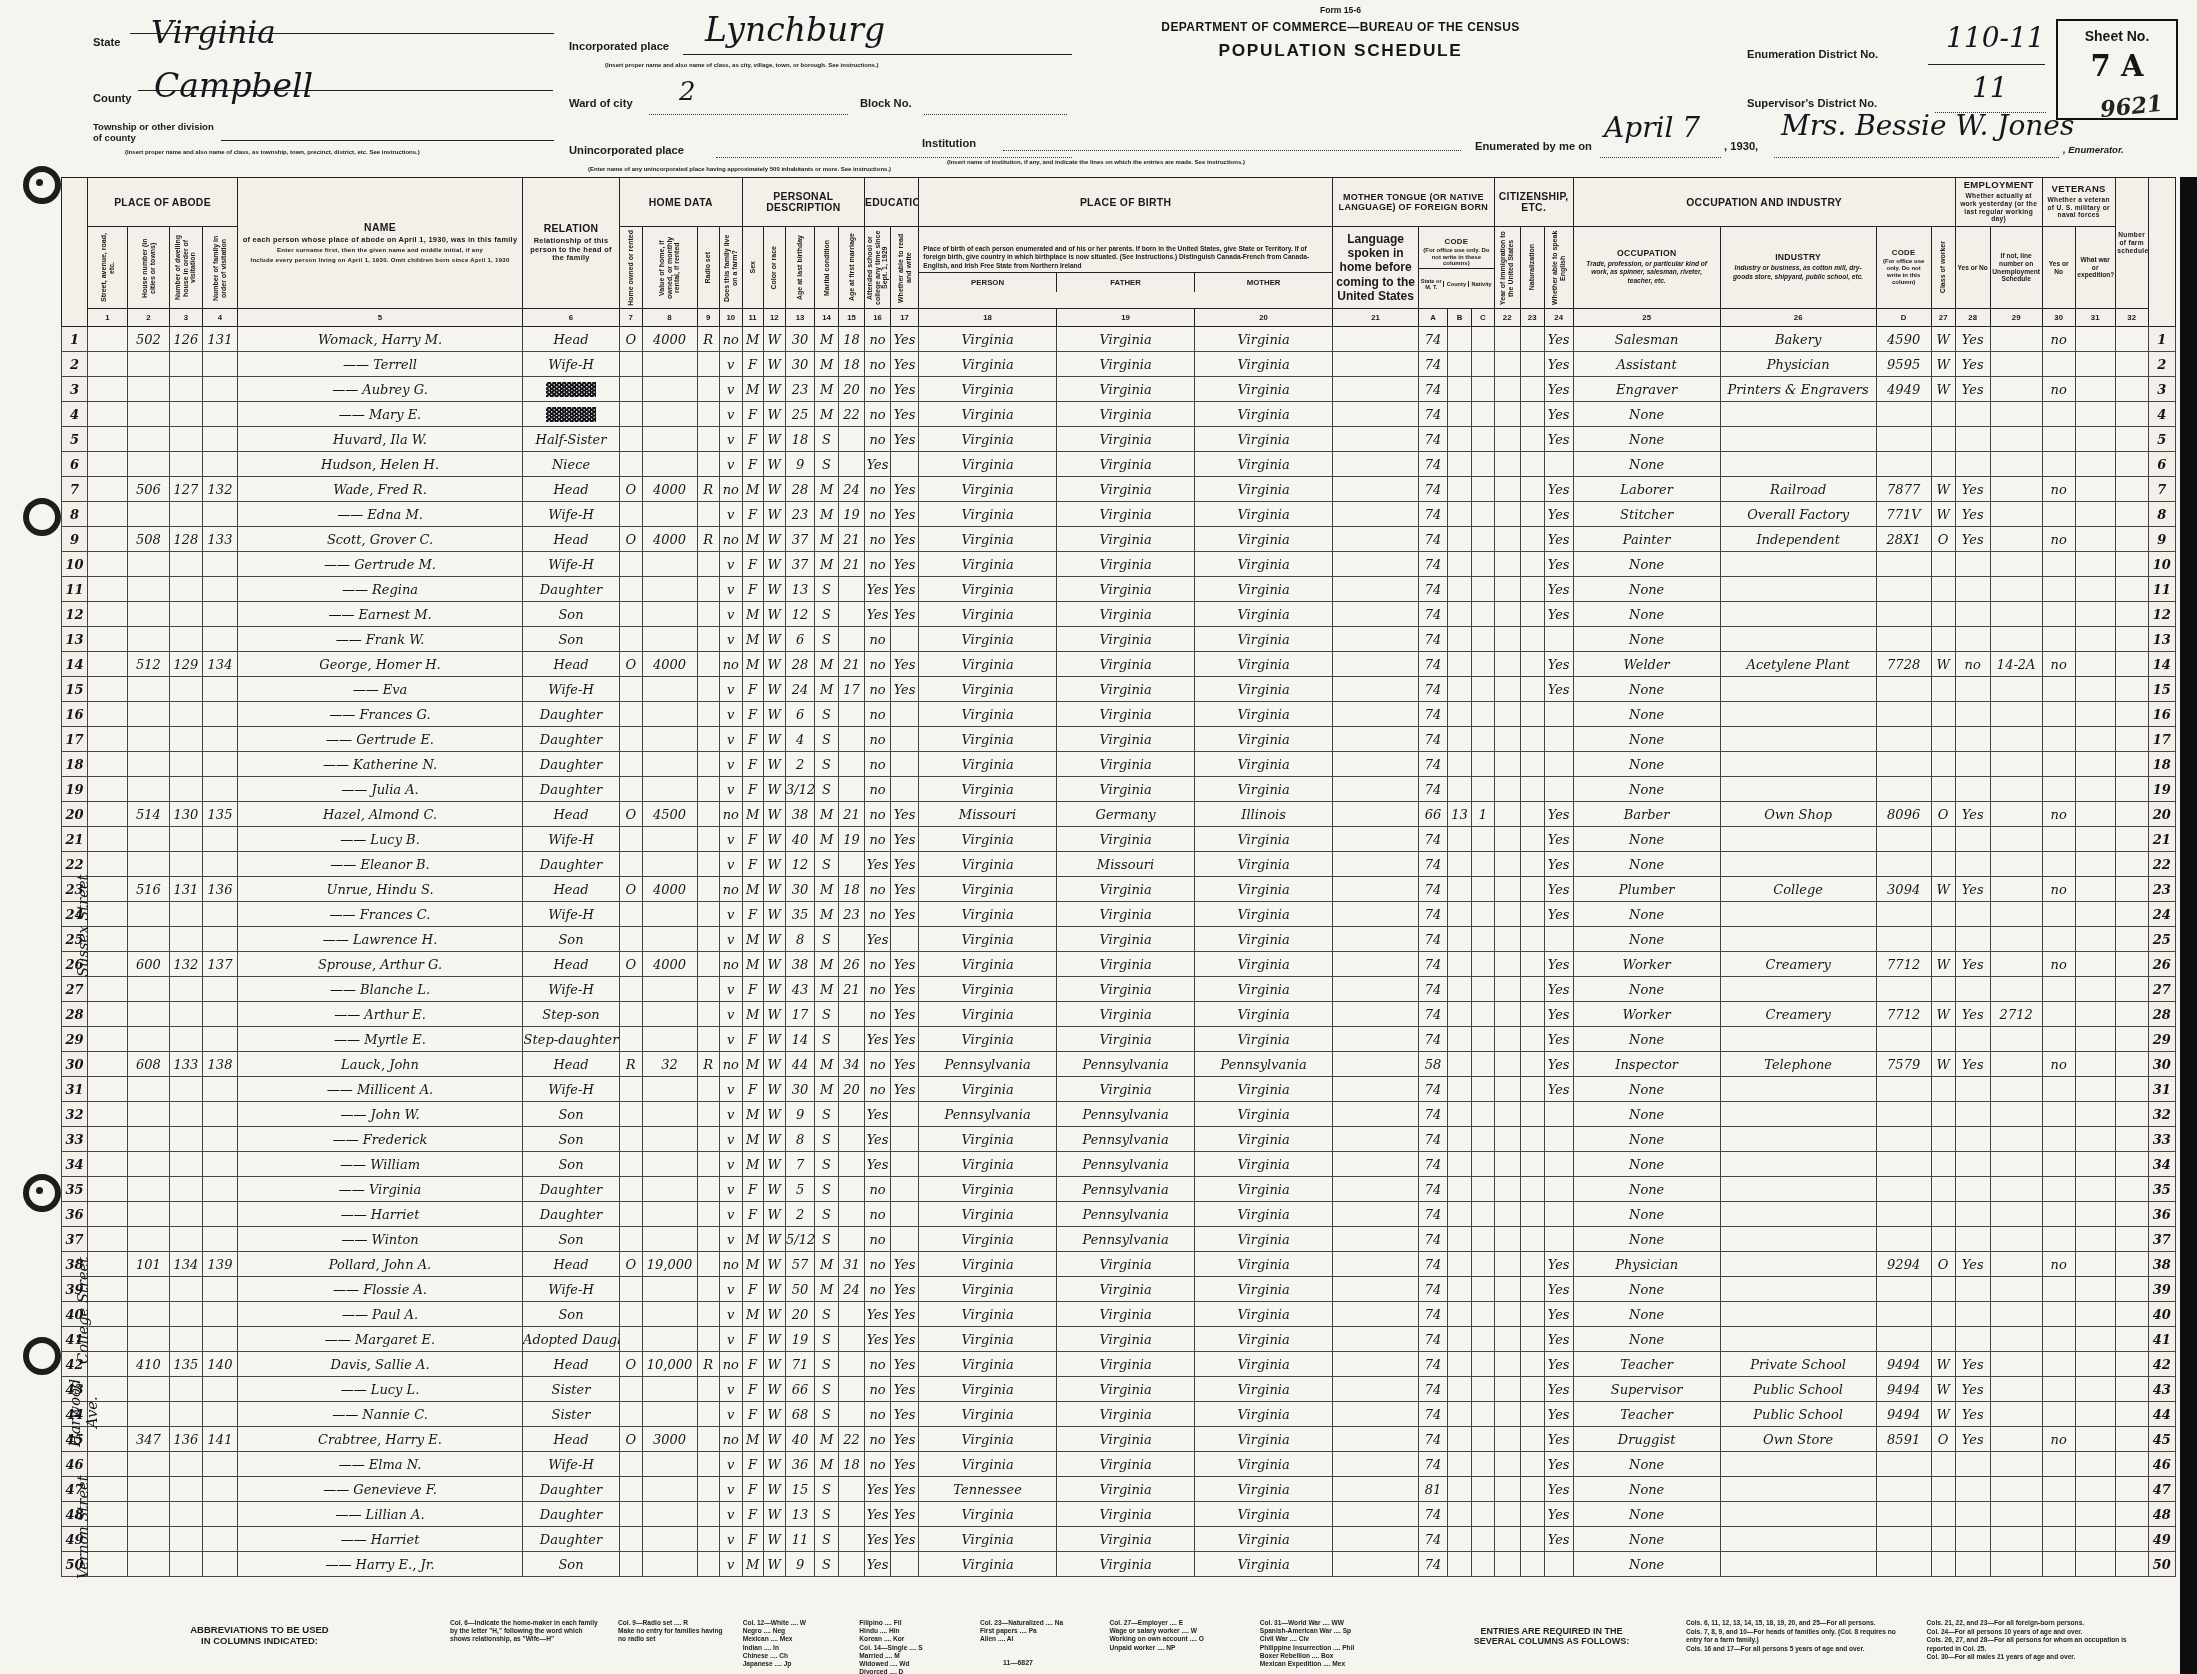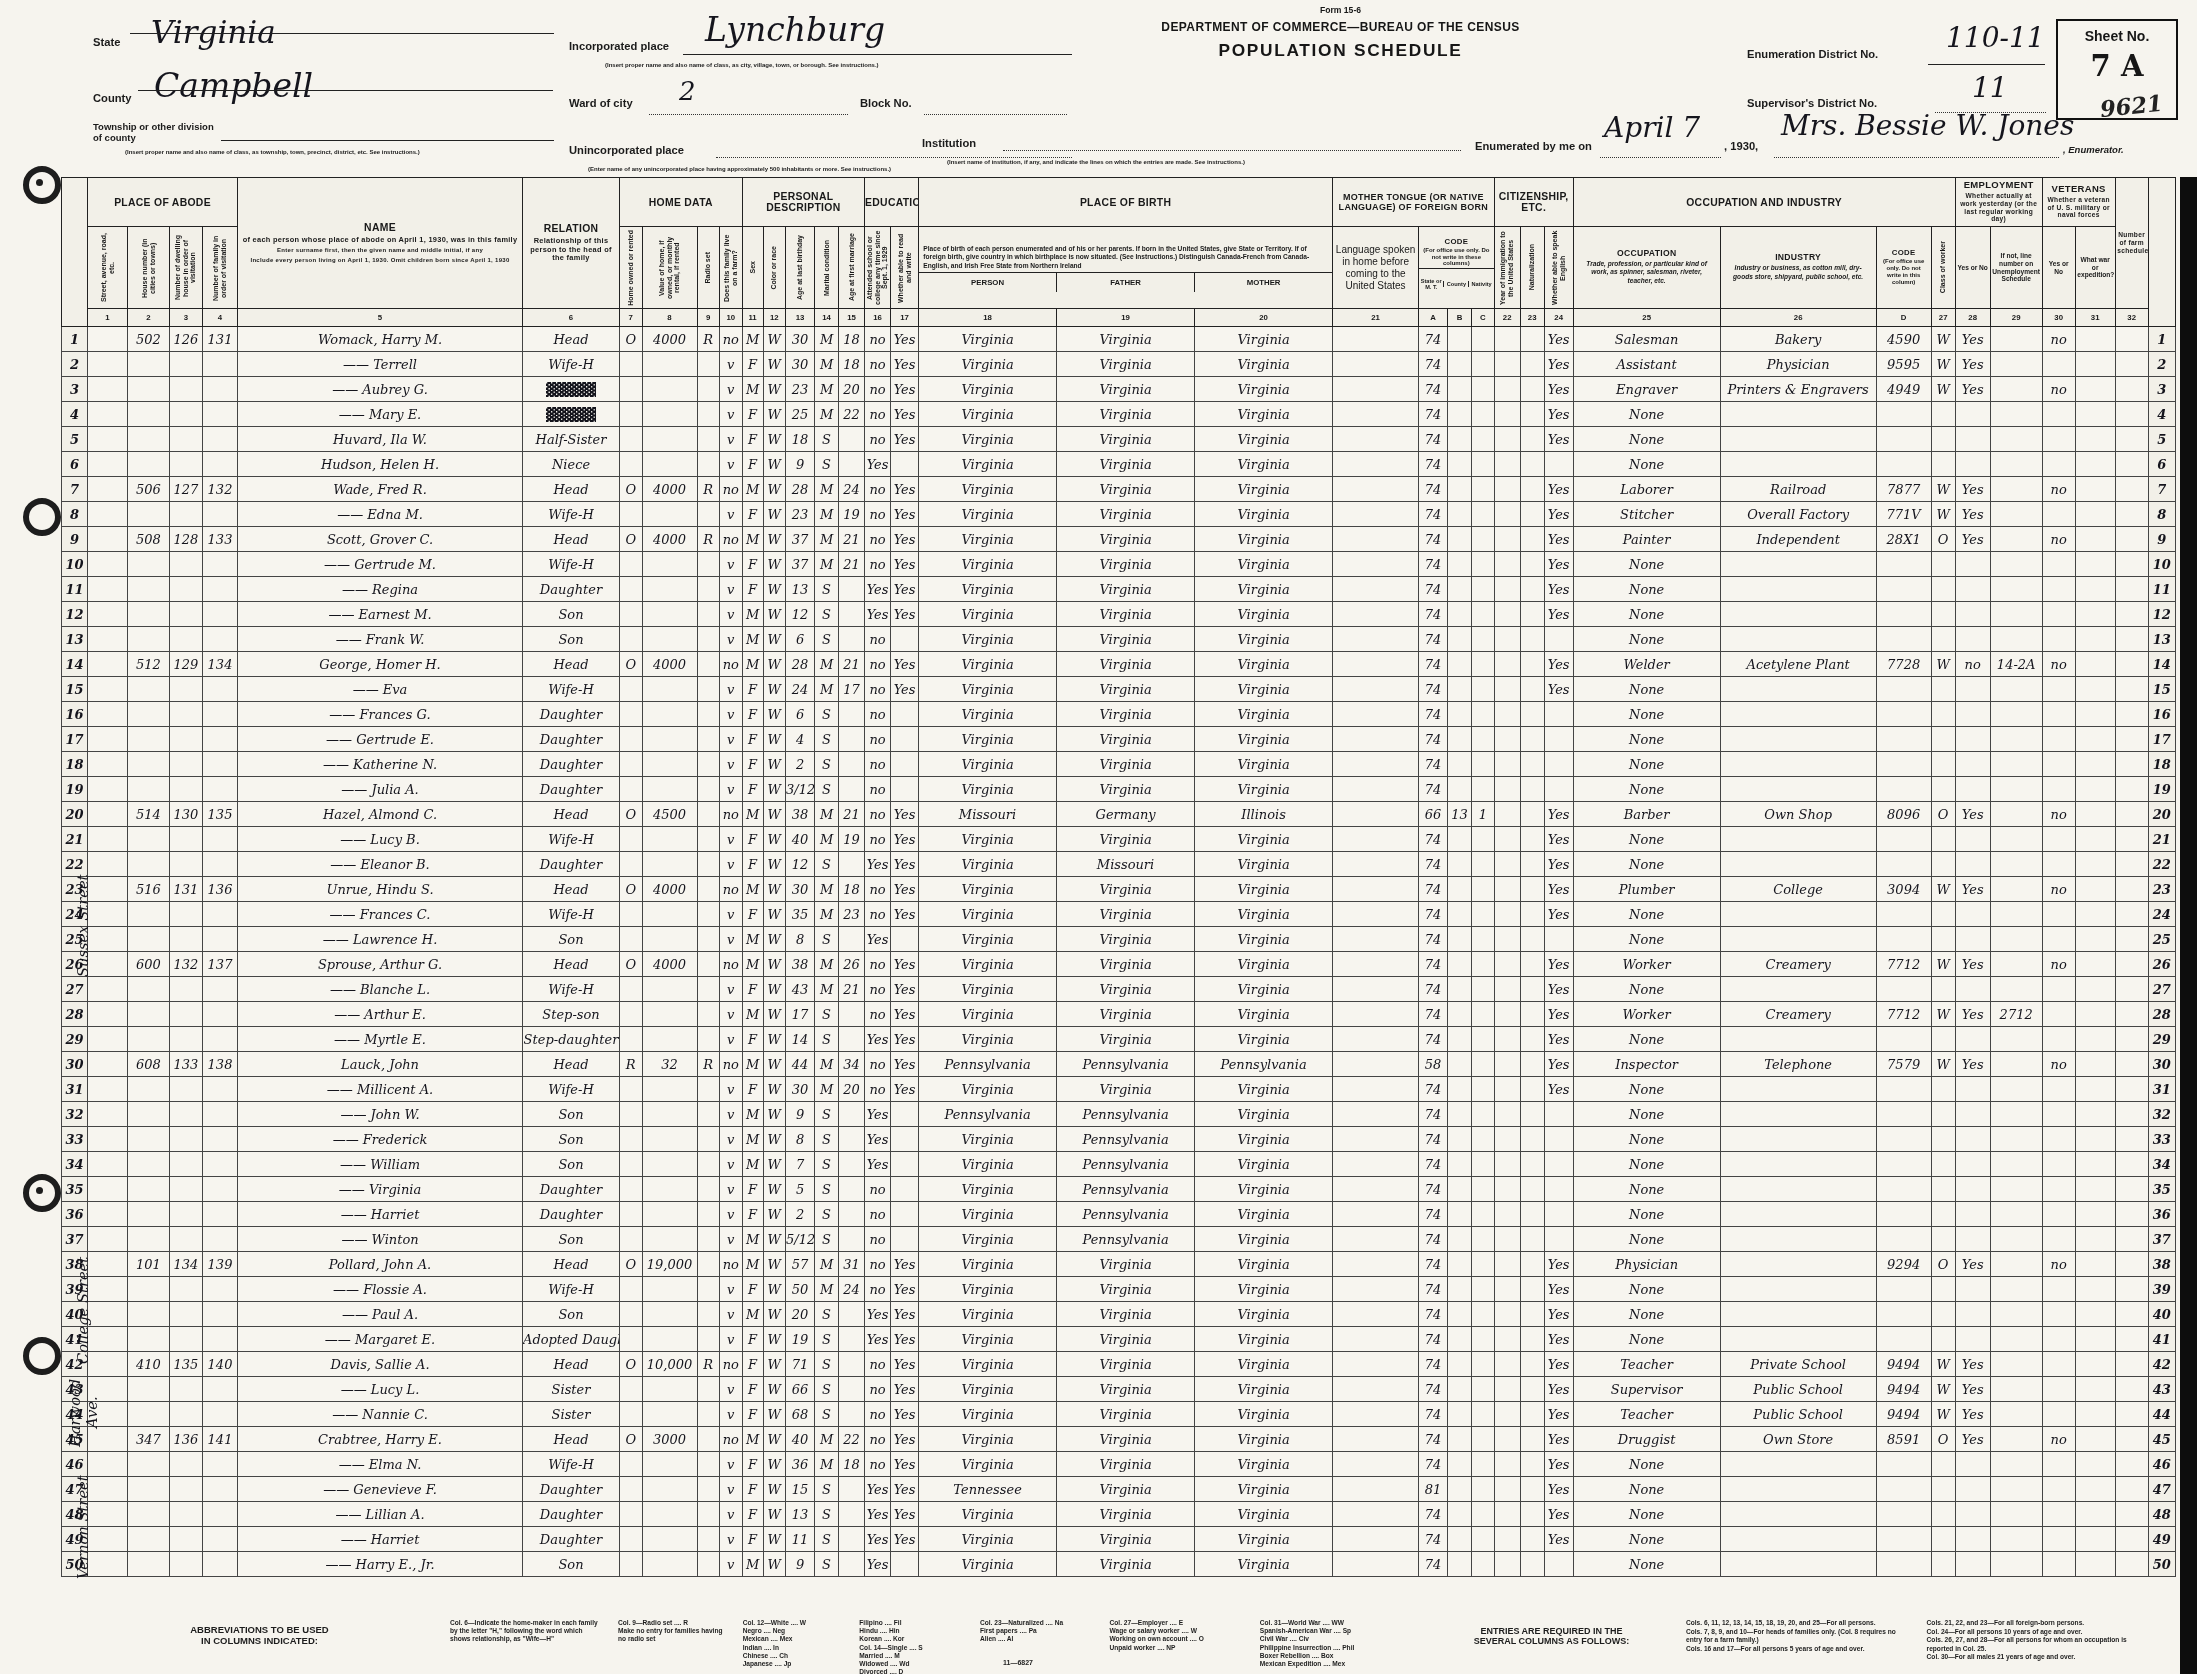--- a/index.html
+++ b/index.html
@@ -41,21 +41,21 @@
   tr.h3 th{height:17.3px;font-size:7.8px;font-weight:bold;}
   .ht{font-size:10.4px;font-weight:bold;letter-spacing:0.3px;}
   .hd{font-size:7.4px;font-weight:bold;margin:2.6px 3.5px 0 3.5px;line-height:1.15;white-space:normal;}
   .hd2{font-size:6px;font-weight:bold;margin:2.6px 3.5px 0 3.5px;line-height:1.15;white-space:normal;}
   .vert{writing-mode:vertical-rl;transform:rotate(180deg);font-size:7px;font-weight:bold;line-height:1.1;
         max-height:76px;margin:1.7px auto;white-space:normal;}
   .pob-desc{font-size:6.6px;font-weight:bold;text-align:left;margin:1.7px 4.3px;line-height:1.25;white-space:normal;}
   .pob-sub{display:flex;border-top:1.3px solid #222;height:19px;line-height:19px;}
   .pob-sub span{flex:1;font-size:7.8px;font-weight:bold;}
   .pob-sub span + span{border-left:1.3px solid #222;}
-  .lang-desc{font-size:10px;font-weight:normal;margin:1.7px 2.6px;line-height:1.2;white-space:normal;}
+  .lang-desc{font-size:12px;font-weight:bold;margin:1.7px 2.6px;line-height:1.2;white-space:normal;}
   .code-note{font-size:6px;font-weight:bold;margin:0.9px 2.6px;line-height:1.15;white-space:normal;}
   .code-sub{display:flex;border-top:1.3px solid #222;height:29px;align-items:center;}
   .code-sub span{flex:1;font-size:5.6px;font-weight:bold;line-height:1.1;white-space:normal;}
   .code-sub span + span{border-left:1.3px solid #222;}
   .occ-desc{font-size:6.6px;font-weight:bold;margin:2.6px 4.3px;line-height:1.25;white-space:normal;font-style:italic;}
   .emp-desc{font-size:6.6px;font-weight:bold;margin:1.7px 3.5px;line-height:1.2;white-space:normal;}
   .subcell{font-size:6.6px;font-weight:bold;white-space:normal;margin:1.7px;line-height:1.2;}
   
   table.census tbody tr{height:25px;}
   table.census tbody td{font-family:"DejaVu Serif",serif;font-style:italic;font-size:13px;color:#14141c;

